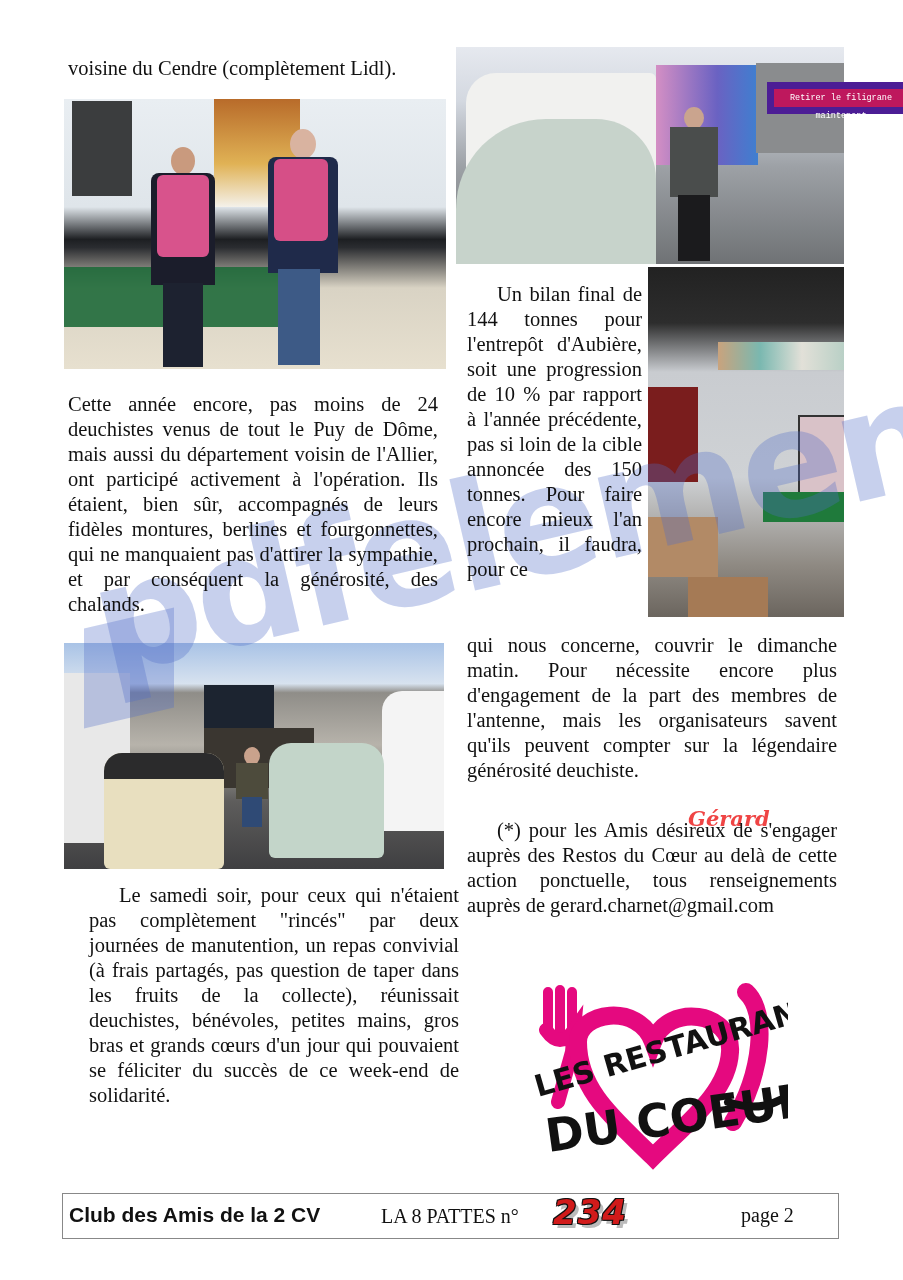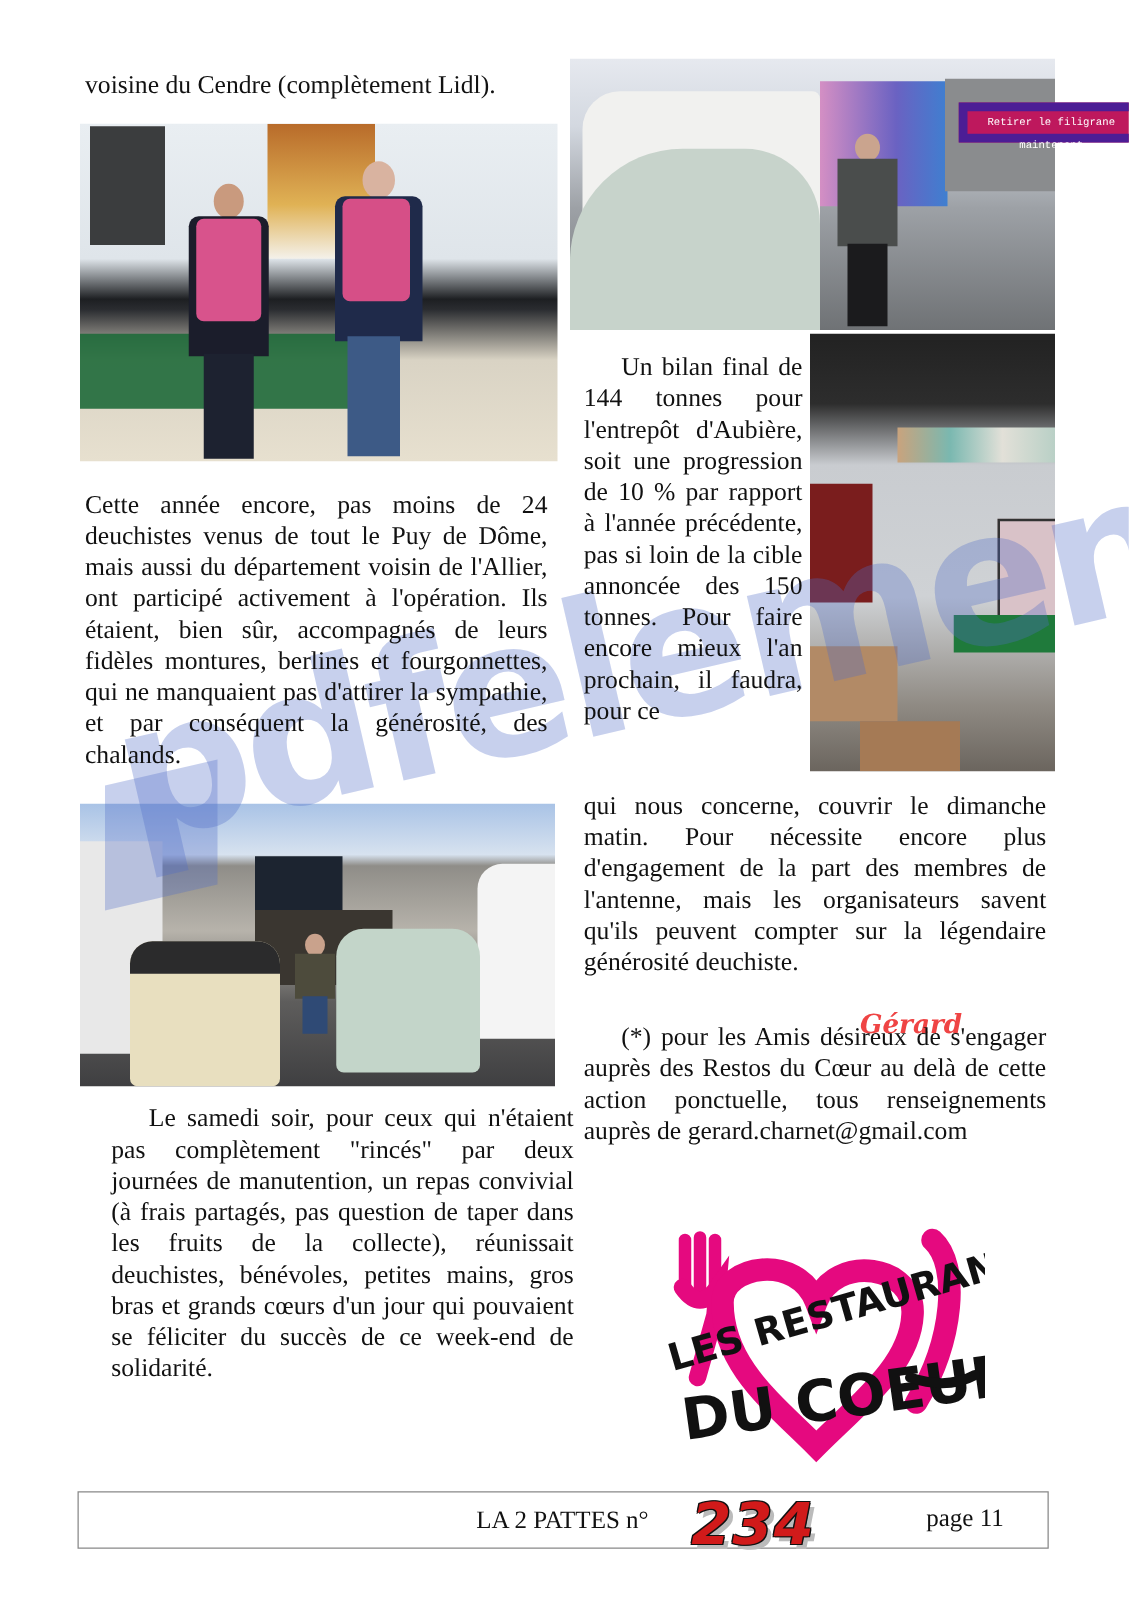--- a/index.html
+++ b/index.html
@@ -13,21 +13,21 @@
   .watermark-btn { position:absolute; left:767px; top:82px; width:134px; height:18px;
                    background:#be185d; color:#fff; font-family:Liberation Mono, monospace;
                    font-size:8.5px; line-height:18px; text-align:center; border:7px solid #4c1d95; cursor:pointer; }
   .wm-text { position:absolute; left:75px; top:540px; font-family:"DejaVu Sans",sans-serif;
              font-weight:bold; font-size:150px; color:rgba(80,110,200,0.32);
              transform:rotate(-13deg); transform-origin:left top; letter-spacing:-4px; pointer-events:none; white-space:nowrap; }
   .wm-square { position:absolute; left:84px; top:618px; width:90px; height:100px; background:rgba(80,110,200,0.32); transform:skewY(-13deg); pointer-events:none; }
   .footer { position:absolute; left:62px; top:1193px; width:777px; height:46px; border:1px solid #888; box-sizing:border-box; }
   .footer .club { position:absolute; left:6px; top:9px; font-family:"Liberation Sans",sans-serif; font-weight:bold; font-size:21px; }
   .footer .mag { position:absolute; left:318px; top:11px; font-size:20px; }
-  .footer .num { position:absolute; left:490px; top:-2px; font-family:"DejaVu Sans",sans-serif; font-weight:900; font-size:46px;
+  .footer .num { position:absolute; left:490px; top:-2px; font-family:"DejaVu Sans",sans-serif; font-weight:900; font-size:34px;
                  color:#d11a1a; font-style:italic; letter-spacing:1px;
                  text-shadow: 1px 1px 0 #111, -1px -1px 0 #111, 1px -1px 0 #111, -1px 1px 0 #111, 4px 4px 0 #bbb; }
   .footer .page { position:absolute; left:678px; top:10px; font-size:20px; }
   .sig { position:absolute; left:688px; top:806px; font-family:"DejaVu Serif",serif; font-style:italic; font-weight:bold; font-size:21px; color:#ef4444; }
 </style>
 </head>
 <body>
 
 <div class="abs txt" style="left:68px;top:56px;width:380px;">
     <p>voisine du Cendre (complètement Lidl).</p>
@@ -120,16 +120,17 @@
     <path d="M28 48 Q42 68 56 48 L54 70 L40 120" stroke="#e5097f" stroke-width="14" fill="none" stroke-linecap="round"></path>
     <path d="M60 60 C60 30, 120 20, 135 60 C150 20, 215 30, 212 70 C210 110, 170 140, 135 175 C100 140, 60 110, 60 60 Z" fill="none" stroke="#e5097f" stroke-width="18"></path>
     <path d="M228 10 C250 30, 245 90, 215 140" stroke="#e5097f" stroke-width="18" fill="none" stroke-linecap="round"></path>
     <text x="20" y="115" font-family="DejaVu Sans" font-weight="bold" font-size="30" fill="#111" transform="rotate(-16 20 115)">LES RESTAURANTS</text>
     <text x="30" y="170" font-family="DejaVu Sans" font-weight="bold" font-size="46" fill="#111" transform="rotate(-8 30 170)">DU COEUR</text>
     <path d="M210 120 Q240 130 262 118" stroke="#111" stroke-width="8" fill="none" stroke-linecap="round"></path>
   </svg>
 </div>
 
 <div class="footer">
-  <span class="mag">LA 2 PATTES  n°</span>
+  <span class="club">Club des Amis de la 2 CV</span>
+  <span class="mag">LA 8 PATTES  n°</span>
   <span class="num">234</span>
-  <span class="page">page 11</span>
+  <span class="page">page 2</span>
 </div>
 
 </body></html>

